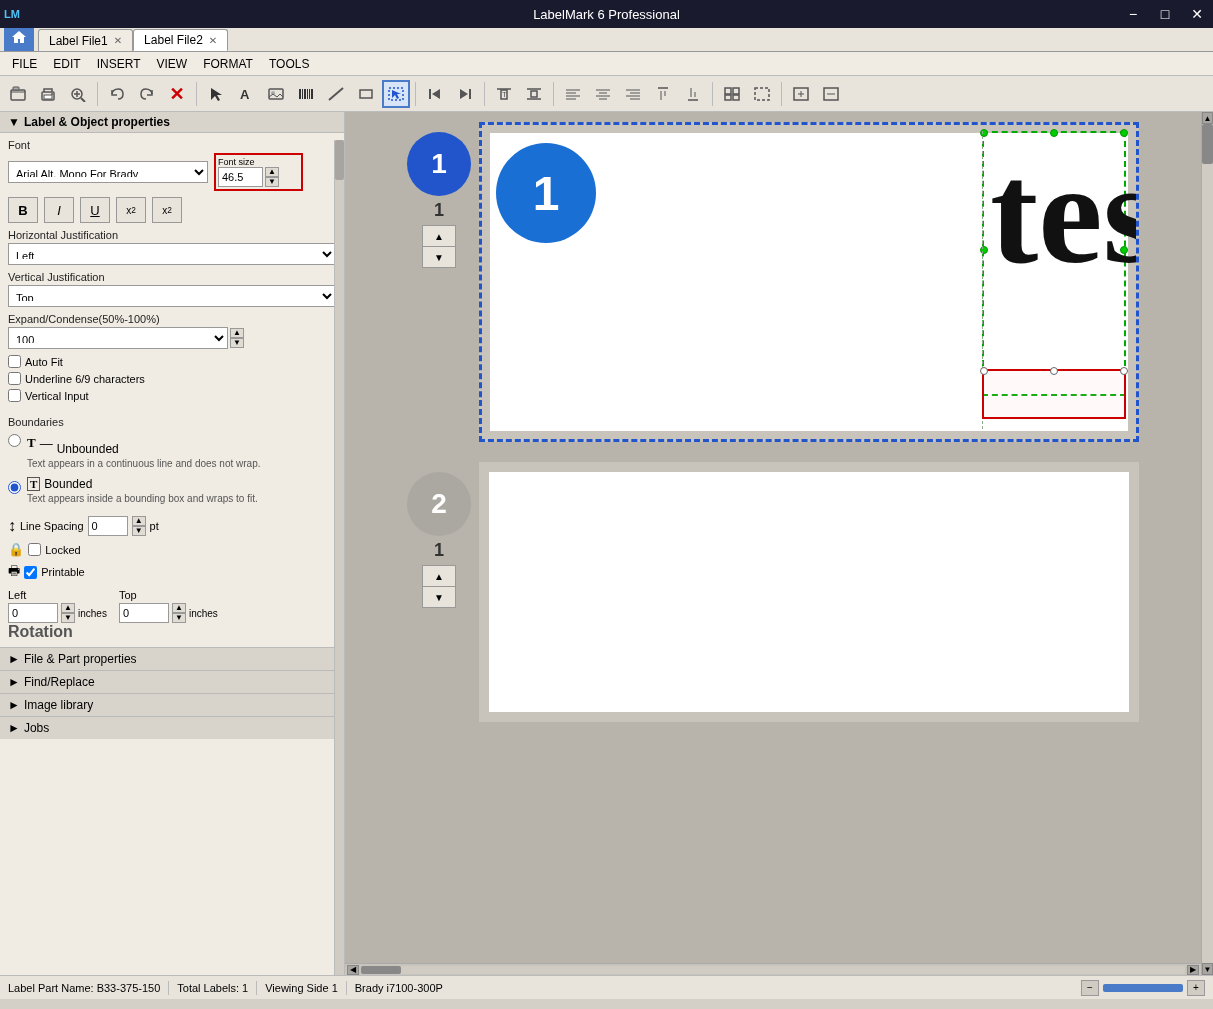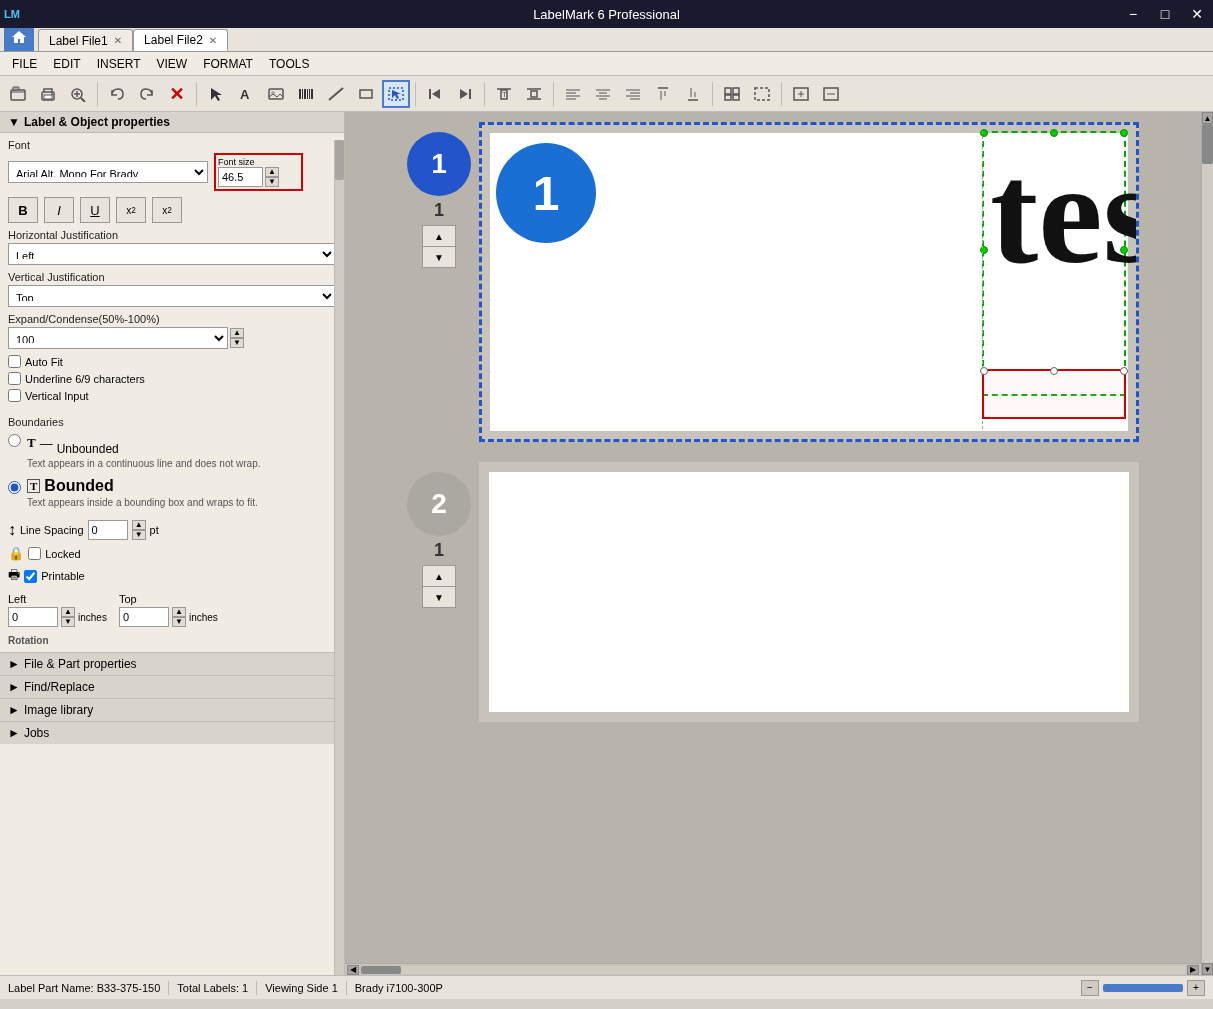--- a/index.html
+++ b/index.html
@@ -795,21 +795,21 @@
           </div>
           <div class="boundary-desc">Text appears in a continuous line and does not wrap.</div>
         </div>
       </div>
 
       <div class="boundary-option">
         <input type="radio" name="boundary" checked="" style="margin-top: 4px; accent-color: rgb(34, 85, 204);">
         <div>
           <div style="display:flex; align-items:center; gap:4px;">
             <span style="font-size:11px; border:1px solid #555; padding:0 2px; font-weight:bold; font-family:serif;">T</span>
-            <span style="font-size:16px;font-weight:bold;">Bounded</span>
+            <span style="font-size:12px;">Bounded</span>
           </div>
           <div class="boundary-desc">Text appears inside a bounding box and wraps to fit.</div>
         </div>
       </div>
     </div>
 
     <div class="prop-section" style="padding-top:0;">
       <div class="line-spacing-row">
         <span style="font-size:16px;">↕</span>
         <span style="font-size:11px;">Line Spacing</span>
@@ -850,21 +850,21 @@
             <input type="text" class="pos-input" value="0" style="">
             <div class="spinner-btn">
               <div class="spin-up">▲</div>
               <div class="spin-down">▼</div>
             </div>
             <span style="font-size:10px;">inches</span>
           </div>
         </div>
       </div>
 
-      <div style="margin-top:8px; font-size:10px; font-weight:bold; color:#555;">Rotation</div>
+      <div style="font-size:16px; font-weight:bold; color:#555;">Rotation</div>
     </div>
 
     <div class="bottom-panel-item">
       <span>►</span>
       <span>File &amp; Part properties</span>
     </div>
     <div class="bottom-panel-item">
       <span>►</span>
       <span>Find/Replace</span>
     </div>

